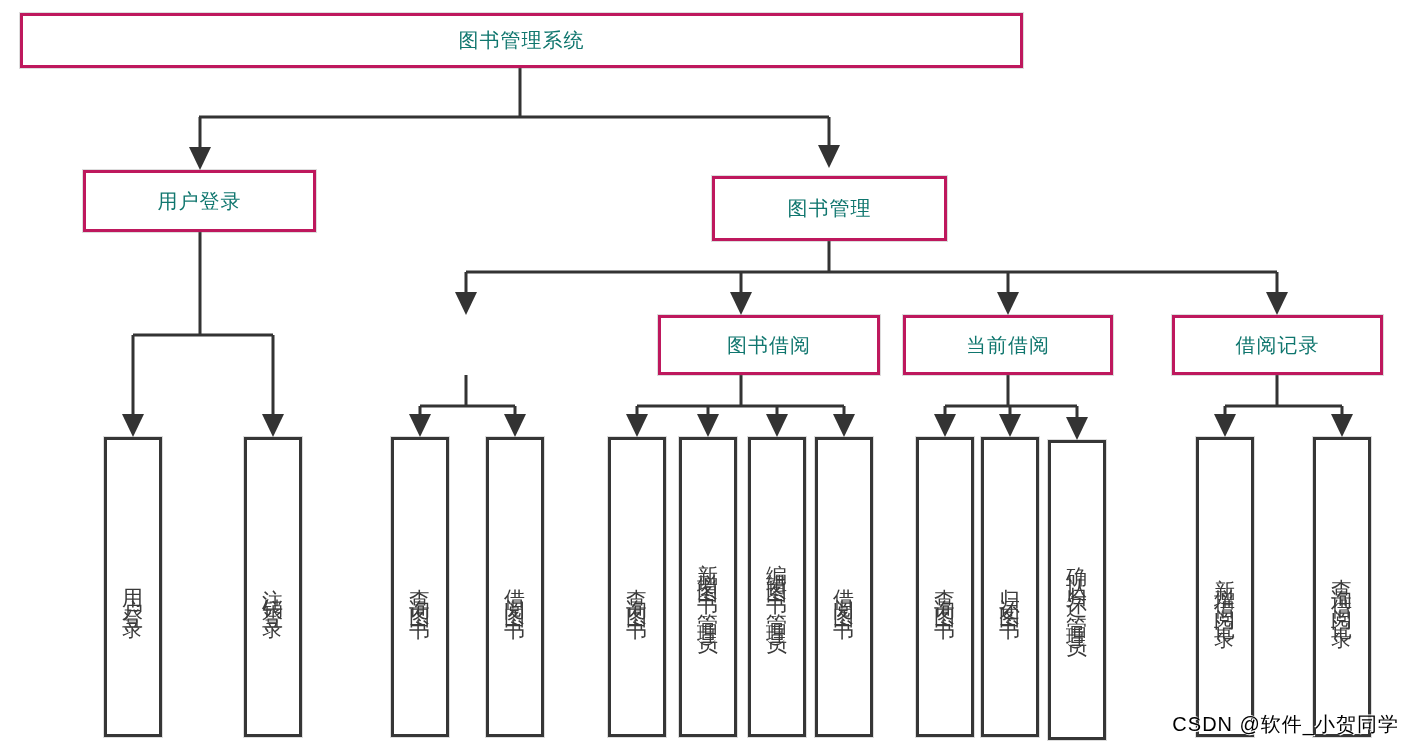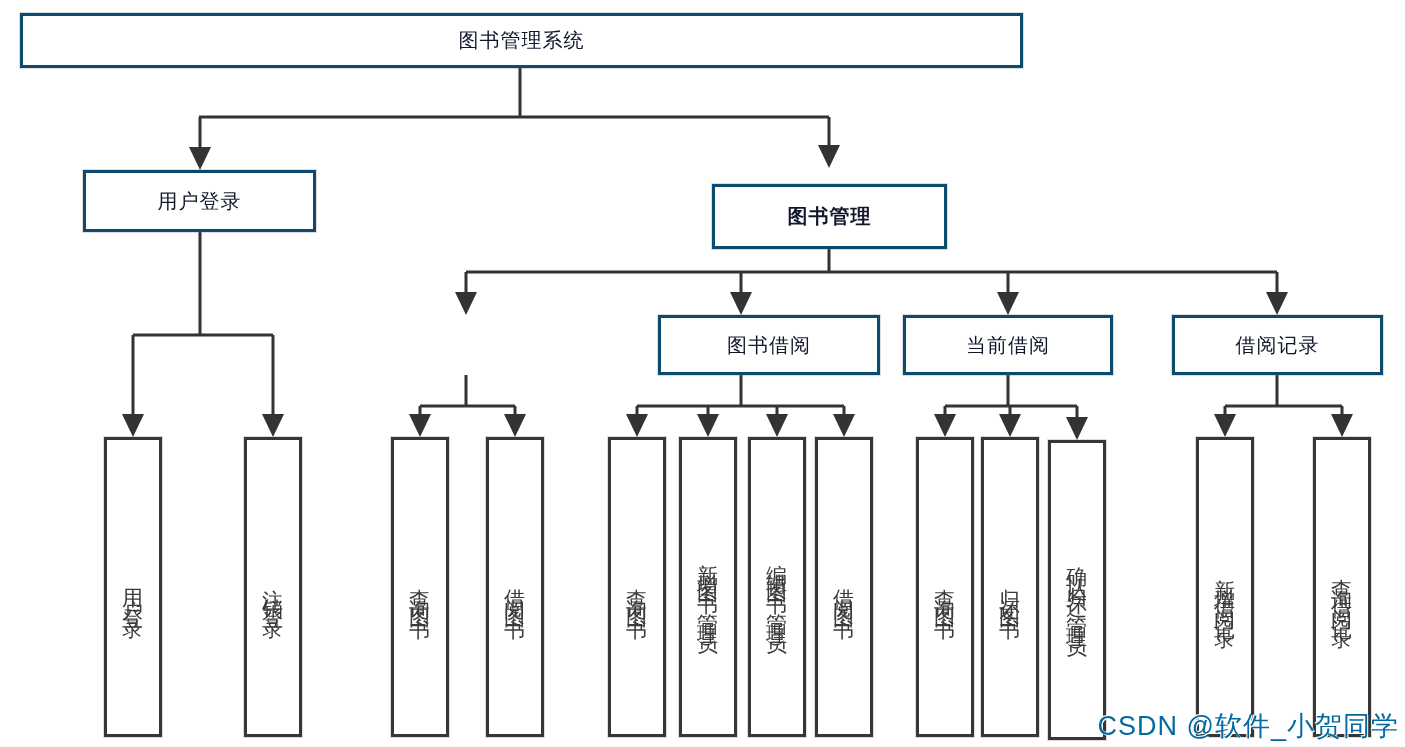--- a/index.html
+++ b/index.html
@@ -14,26 +14,26 @@
   }
   #connectors {
     position: absolute;
     left: 0; top: 0;
     width: 1405px; height: 747px;
     pointer-events: none;
   }
   .hbox {
     position: absolute;
     box-sizing: border-box;
-    border: 3px solid #0c4a6e;
+    border: 3px solid #be185d;
     background: #ffffff;
     display: flex;
     align-items: center;
     justify-content: center;
-    color: #0f172a;
+    color: #0f766e;
     font-size: 20px;
     letter-spacing: 1px;
     box-shadow: 0 0 0 1px rgba(120,120,120,0.25);
   }
   .vbox {
     position: absolute;
     box-sizing: border-box;
     border: 3px solid #363636;
     background: #ffffff;
     display: flex;
@@ -47,23 +47,23 @@
     writing-mode: vertical-rl;
     text-orientation: mixed;
     line-height: 1;
     letter-spacing: 10px;
     margin-bottom: -10px; 
     white-space: nowrap;
   }
   #watermark {
     position: absolute;
     right: 6px;
-    bottom: 3px;
-    font-size: 27px;
-    color: #0369a1;
+    bottom: 9px;
+    font-size: 20px;
+    color: #000000;
     text-shadow: 1px 1px 0 #ffffff, -1px -1px 0 #ffffff;
     letter-spacing: 1px;
     z-index: 5;
   }
 </style>
 </head>
 <body>
 
 <div id="canvas">
 
@@ -125,21 +125,21 @@
     </g>
   </svg>
 
   <div class="hbox" style="left:20px; top:13px; width:1003px; height:55px;">
     <span>图书管理系统</span>
   </div>
 
   <div class="hbox" style="left:83px; top:170px; width:233px; height:62px;">
     <span>用户登录</span>
   </div>
-  <div class="hbox" style="left:712px; top:184px; width:235px; height:65px;font-weight:bold;">
+  <div class="hbox" style="left:712px; top:176px; width:235px; height:65px;">
     <span>图书管理</span>
   </div>
 
   <div class="hbox" style="left:658px; top:315px; width:222px; height:60px;">
     <span>图书借阅</span>
   </div>
   <div class="hbox" style="left:903px; top:315px; width:210px; height:60px;">
     <span>当前借阅</span>
   </div>
   <div class="hbox" style="left:1172px; top:315px; width:211px; height:60px;">

